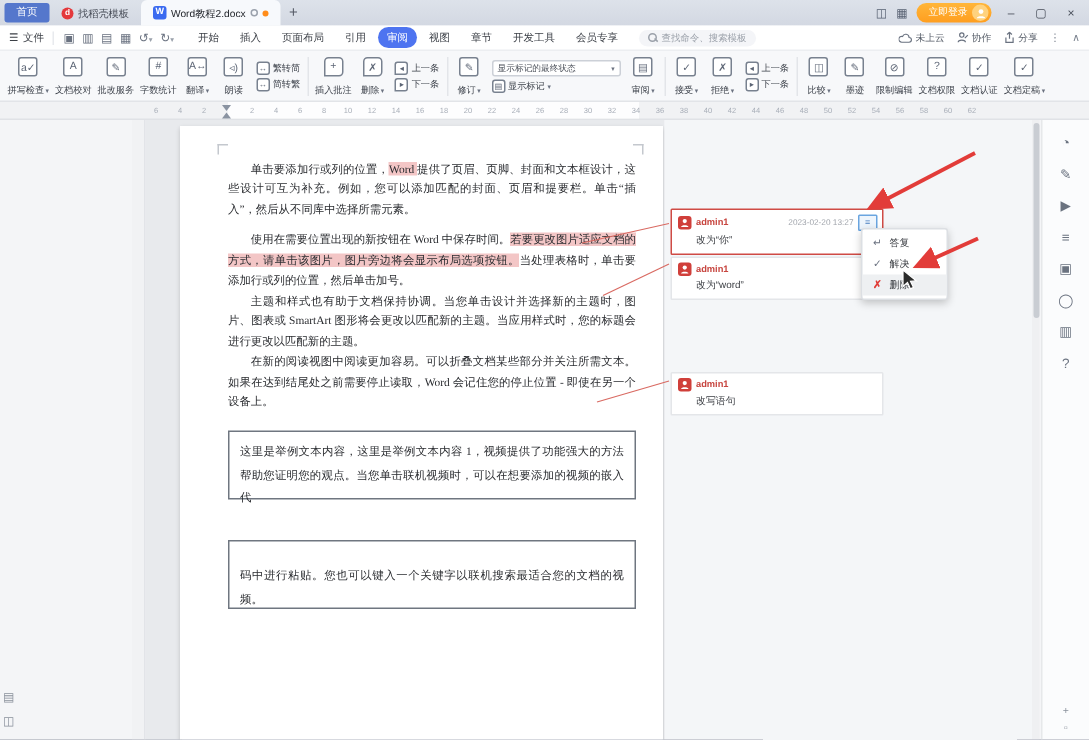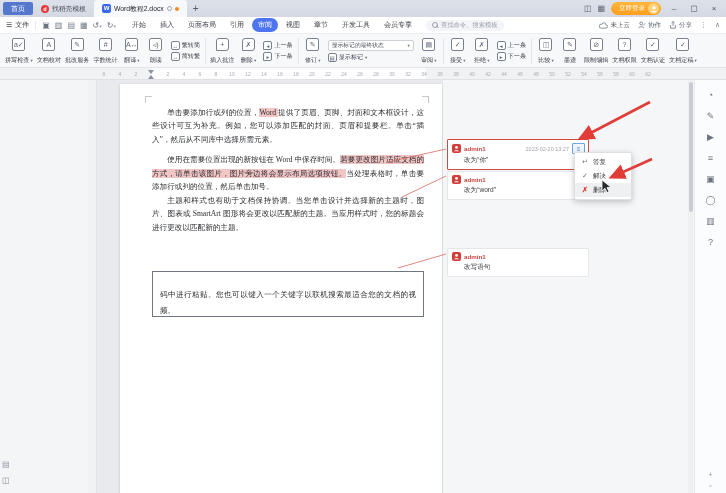--- a/index.html
+++ b/index.html
@@ -86,21 +86,21 @@
   .cm-l { left:25px; top:12px; border-left:1px solid #c4c8ce; border-top:1px solid #c4c8ce; }
   .cm-r { right:13px; top:12px; border-right:1px solid #c4c8ce; border-top:1px solid #c4c8ce; }
   .doc { position:absolute; left:32px; right:18px; top:22px;
     font-family:"Liberation Serif", serif; font-size:7.6px; line-height:13.45px; color:#2a2c30; text-align:justify; }
   .doc p { text-indent:2em; }
   .doc p:first-child { margin-bottom:7px; }
   .hl-pink { background:#f3c6c6; }
   .hl-dark { background:#dc9191; }
   .tbox { border:1px solid #6f7680; padding:5px 7px; height:46px; line-height:15.5px; text-indent:0; }
   .tbox.b1 { margin-top:13px; }
-  .tbox.b2 { margin-top:37px; padding-top:15px; }
+  .tbox.b2 { margin-top:27px; padding-top:15px; }
   
   .comment-zone { position:absolute; left:443px; top:0; width:245px; height:100%; background:#f4f6f8; }
   .cbox { position:absolute; left:4px; width:142px; background:#fff; border:1px solid #e4e6e9; border-radius:1px; }
   .cbox.active { border:1px solid #cf4b45; }
   .chead { display:flex; align-items:center; gap:3px; padding:3px 3px 1px 4px; }
   .cavatar { width:9px; height:9px; background:#d03f3a; border-radius:2px; flex:0 0 auto;
     display:flex; align-items:center; justify-content:center; }
   .cname { font-size:6.2px; font-weight:bold; color:#c7453f; }
   .ctime { font-size:5.5px; color:#a0a4ab; margin-left:auto; white-space:nowrap; }
   .cmenu-btn { width:13px; height:11px; border:1px solid #6aa5e0; background:#eef5fc; border-radius:1px;
@@ -378,20 +378,22 @@
     <div class="vruler"></div>
     <div class="canvas"></div>
 
     <div class="page">
       <div class="cropmark cm-l"></div>
       <div class="cropmark cm-r"></div>
       <div class="doc" id="docbody">
           <p><span>单击要添加行或列的位置，</span><span class="hl-pink">Word </span><span>提供了页眉、页脚、封面和文本框设计，这些设计可互为补充。例如，您可以添加匹配的封面、页眉和提要栏。单击“插入”，然后从不同库中选择所需元素。</span></p>
           <p><span>使用在需要位置出现的新按钮在 Word 中保存时间。</span><span class="hl-pink">若要更改图片适应文档的方式，请单击该图片，图片旁边将会显示布局选项按钮。</span><span>当处理表格时，单击要添加行或列的位置，然后单击加号。</span></p>
           <p><span>主题和样式也有助于文档保持协调。当您单击设计并选择新的主题时，图片、图表或 SmartArt 图形将会更改以匹配新的主题。当应用样式时，您的标题会进行更改以匹配新的主题。</span></p>
+          <p><span>在新的阅读视图中阅读更加容易。可以折叠文档某些部分并关注所需文本。如果在达到结尾处之前需要停止读取，Word 会记住您的停止位置 - 即使在另一个设备上。</span></p>
+          <div class="tbox b1">这里是举例文本内容，这里是举例文本内容 1，视频提供了功能强大的方法帮助您证明您的观点。当您单击联机视频时，可以在想要添加的视频的嵌入代</div>
           <div class="tbox b2">码中进行粘贴。您也可以键入一个关键字以联机搜索最适合您的文档的视频。</div>
         </div>
     </div>
 
     <div class="comment-zone" id="commentzone">
         <div class="cbox active" style="top: 59px;">
           <div class="chead">
             <span class="cavatar">
               <svg width="7" height="7" viewBox="0 0 10 10">
                 <circle cx="5" cy="3.4" r="2" fill="#fff"></circle>

